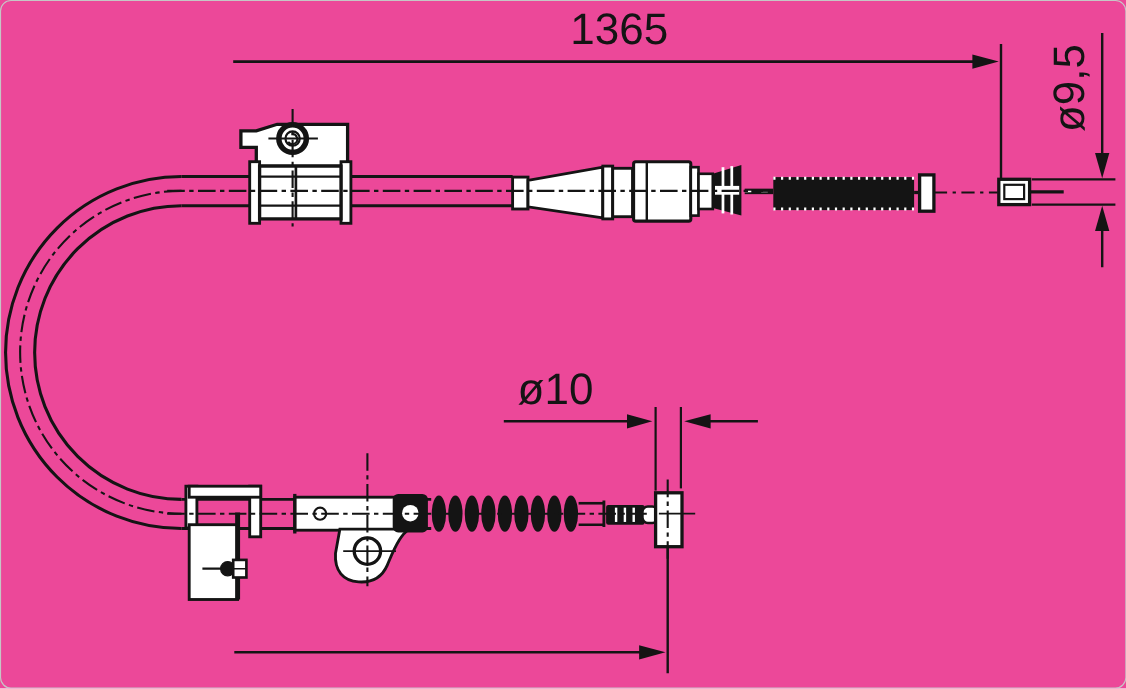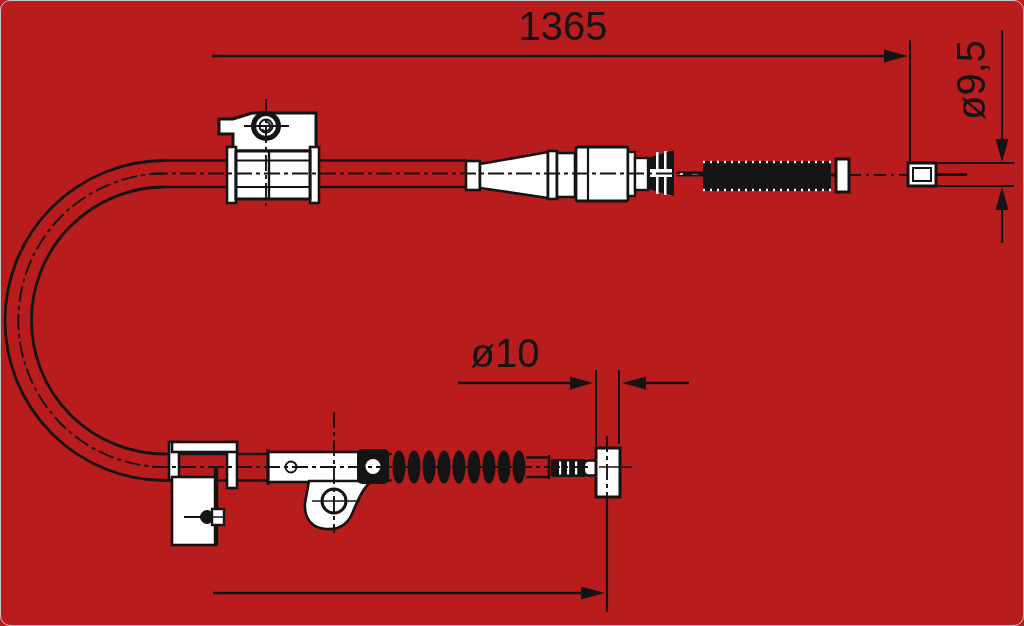--- a/index.html
+++ b/index.html
@@ -1,16 +1,16 @@
 <!DOCTYPE html>
 <html><head>
 <meta charset="utf-8">
 <style>
   html,body{margin:0;padding:0;background:#fff;}
-  .stage{position:relative;width:1024px;height:626px;background:#b91c1c;overflow:hidden;
+  .stage{position:relative;width:1024px;height:626px;background:#ec4899;overflow:hidden;
          font-family:"Liberation Sans",sans-serif;}
   .frame{position:absolute;inset:0;border:1px solid #c6c6c6;border-radius:10px;box-sizing:border-box;}
   svg{position:absolute;left:0;top:0;}
   svg text{font-family:"Liberation Sans",sans-serif;fill:#141414;}
   .dim-num{font-size:40px;}
 </style>
 </head>
 <body>
 
 <div class="stage">

